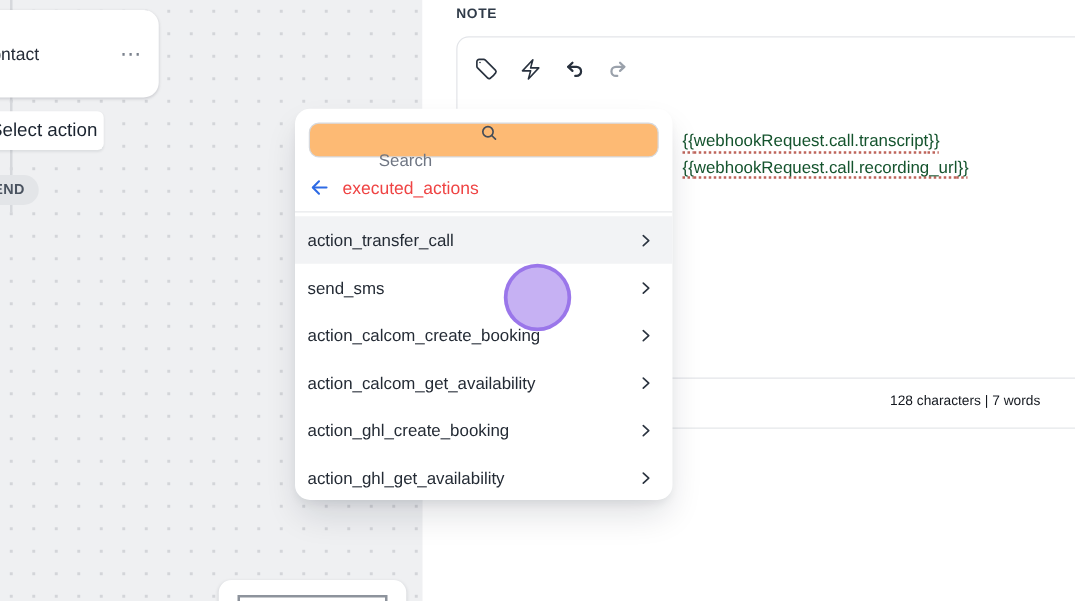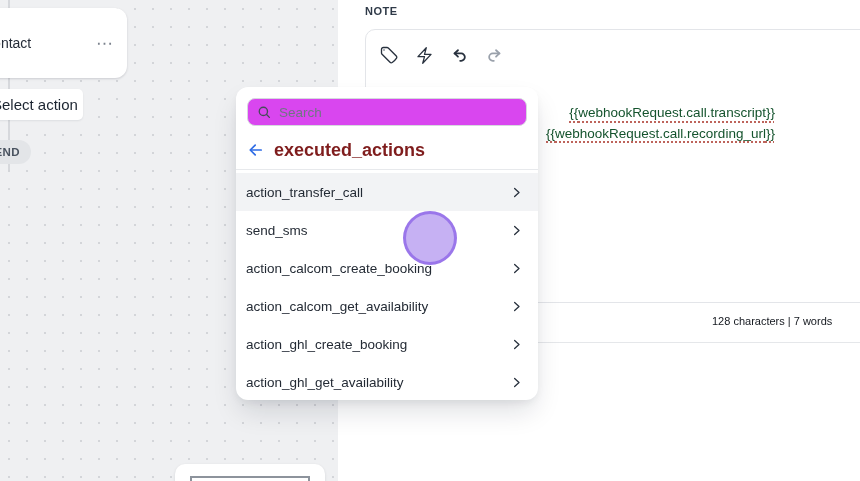--- a/index.html
+++ b/index.html
@@ -56,21 +56,20 @@
   }
   .bottom-inner {
     position: absolute; left: 15px; top: 12px; width: 120px; height: 34px;
     border: 2px solid #8d939c; display: flex; gap: 5px; padding: 4px;
   }
 
   
   .panel {
     position: absolute; left: 338px; top: 0; width: 522px; height: 351px;
     background: #ffffff;
-    text-align: right;
   }
   .panel::after {
     content: ""; position: absolute; left: 0; bottom: 0; width: 230px; height: 170px;
     background: radial-gradient(ellipse 230px 170px at 0% 100%, #eef0f2 0%, rgba(238,240,242,0) 70%);
     pointer-events: none;
   }
   .note-label {
     position: absolute; left: 27px; top: 5px;
     font-size: 11px; font-weight: 700; color: #2f3a48; letter-spacing: .5px;
   }
@@ -106,33 +105,33 @@
   }
 
   
   .dropdown {
     position: absolute; left: 236px; top: 87px; width: 302px; height: 313px;
     background: #fff; border-radius: 12px; z-index: 10; overflow: hidden;
     box-shadow: 0 4px 8px -2px rgba(16,24,40,.08), 0 14px 28px -4px rgba(16,24,40,.14);
   }
   .search-box {
     margin: 11px 11px 0; height: 28px; border: 1px solid #d6d9de; border-radius: 8px;
-    display: flex; align-items: center; gap: 7px; padding-left: 9px; background: #d946ef;
+    display: flex; align-items: center; gap: 7px; padding-left: 9px; background: #fdba74; flex-direction: column;
   }
   .search-box svg { flex: 0 0 auto; }
   .search-box input {
     flex: 1; border: none; outline: none; font-size: 13.5px; height: 100%;
     font-family: "Liberation Sans", sans-serif; color: #1f2733; background: transparent;
   }
   .search-box input::placeholder { color: #6f7683; }
   .back-row {
     margin-top: 12px; height: 24px; display: flex; align-items: center; gap: 10px;
     padding-left: 12px; cursor: pointer;
   }
-  .back-row .back-label { font-size: 18px; font-weight: 700; color: #7f1d1d; }
+  .back-row .back-label { font-size: 14px; font-weight: 400; color: #ef4444; }
   .dd-divider { margin-top: 7px; height: 1px; background: #e7e9ec; }
   .item-list { padding-top: 3px; }
   .item {
     height: 38px; display: flex; align-items: center; justify-content: space-between;
     padding: 0 14px 0 10px; cursor: pointer;
   }
   .item.highlighted { background: #f2f3f5; }
   .item .item-label { font-size: 13.5px; color: #242b35; }
   .item svg { flex: 0 0 auto; }
 

